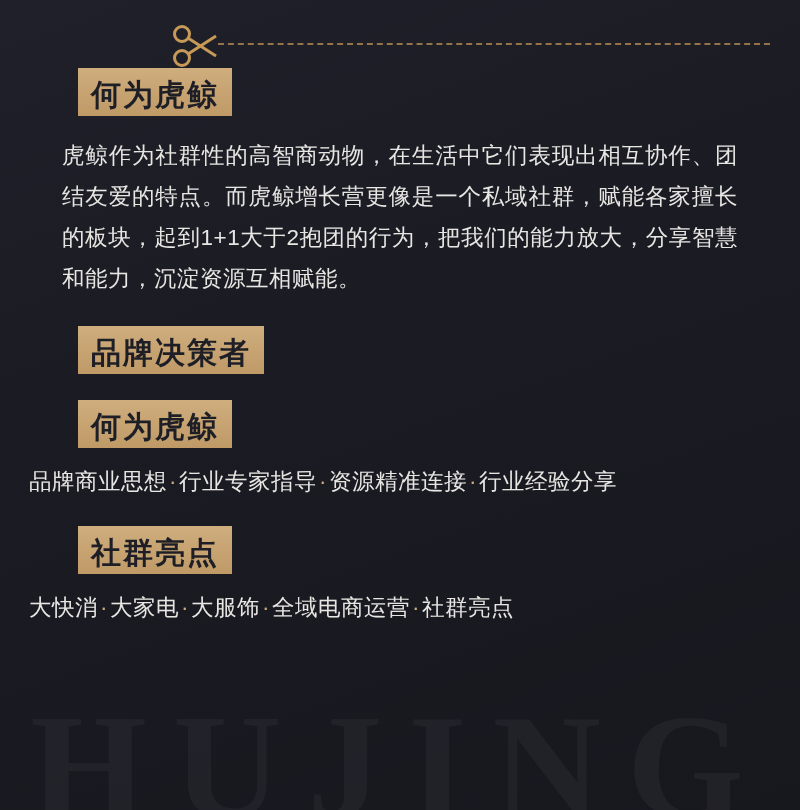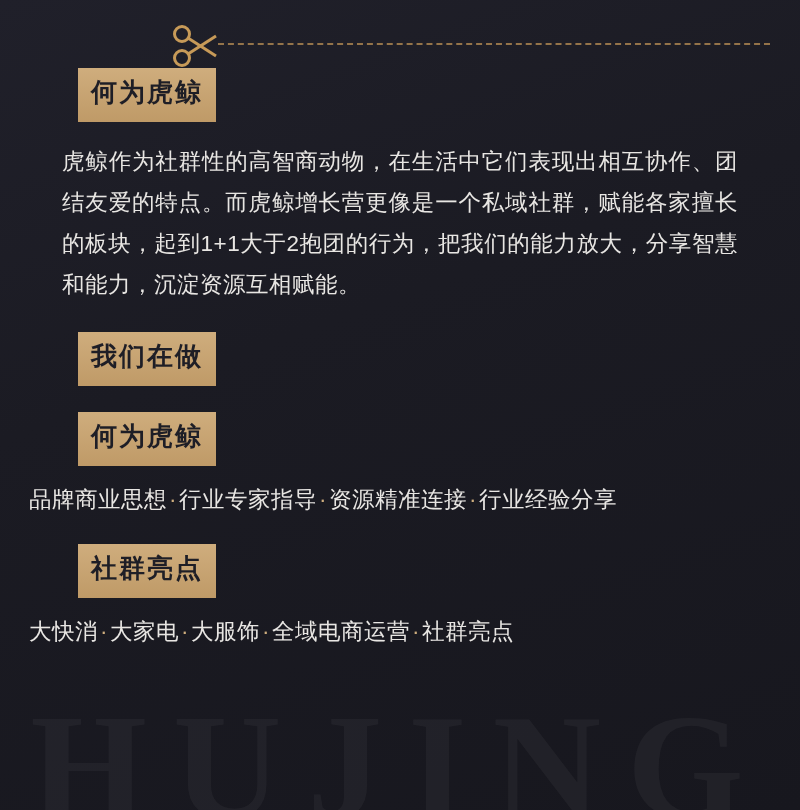--- a/index.html
+++ b/index.html
@@ -65,24 +65,24 @@
     position: absolute;
     top: 68px;
     left: 0;
     width: 800px;
   }
   .tag {
     display: inline-block;
     background: #c6a271;
     background: linear-gradient(180deg, #cfad7d 0%, #bf9a67 100%);
     color: #1e1e26;
-    font-size: 26px;
+    font-size: 30px;
     font-weight: bold;
     letter-spacing: 2px;
-    padding: 7px 13px 12px 13px;
+    padding: 7px 13px 0 13px;
     margin-left: 78px;
     font-family: "Liberation Sans", sans-serif;
   }
   .para {
     margin: 18px 62px 0 62px;
     color: #e8e6e3;
     font-size: 22.5px;
     line-height: 1.82;
     letter-spacing: 0.5px;
     text-align: justify;
@@ -116,21 +116,21 @@
   </div>
 
   <div class="content">
 
     <div class="block">
       <div class="tag">何为虎鲸</div>
       <div class="para b1">虎鲸作为社群性的高智商动物，在生活中它们表现出相互协作、团结友爱的特点。而虎鲸增长营更像是一个私域社群，赋能各家擅长的板块，起到1+1大于2抱团的行为，把我们的能力放大，分享智慧和能力，沉淀资源互相赋能。</div>
     </div>
 
     <div class="block">
-      <div class="tag">我们在做</div>
+      <div class="tag">品牌决策者</div>
     </div>
 
     <div class="block">
       <div class="tag">何为虎鲸</div>
       <div class="line">
         <span>品牌商业思想</span><span class="sep">·</span><span>行业专家指导</span><span class="sep">·</span><span>资源精准连接</span><span class="sep">·</span><span>行业经验分享</span>
       </div>
     </div>
 
     <div class="block">

